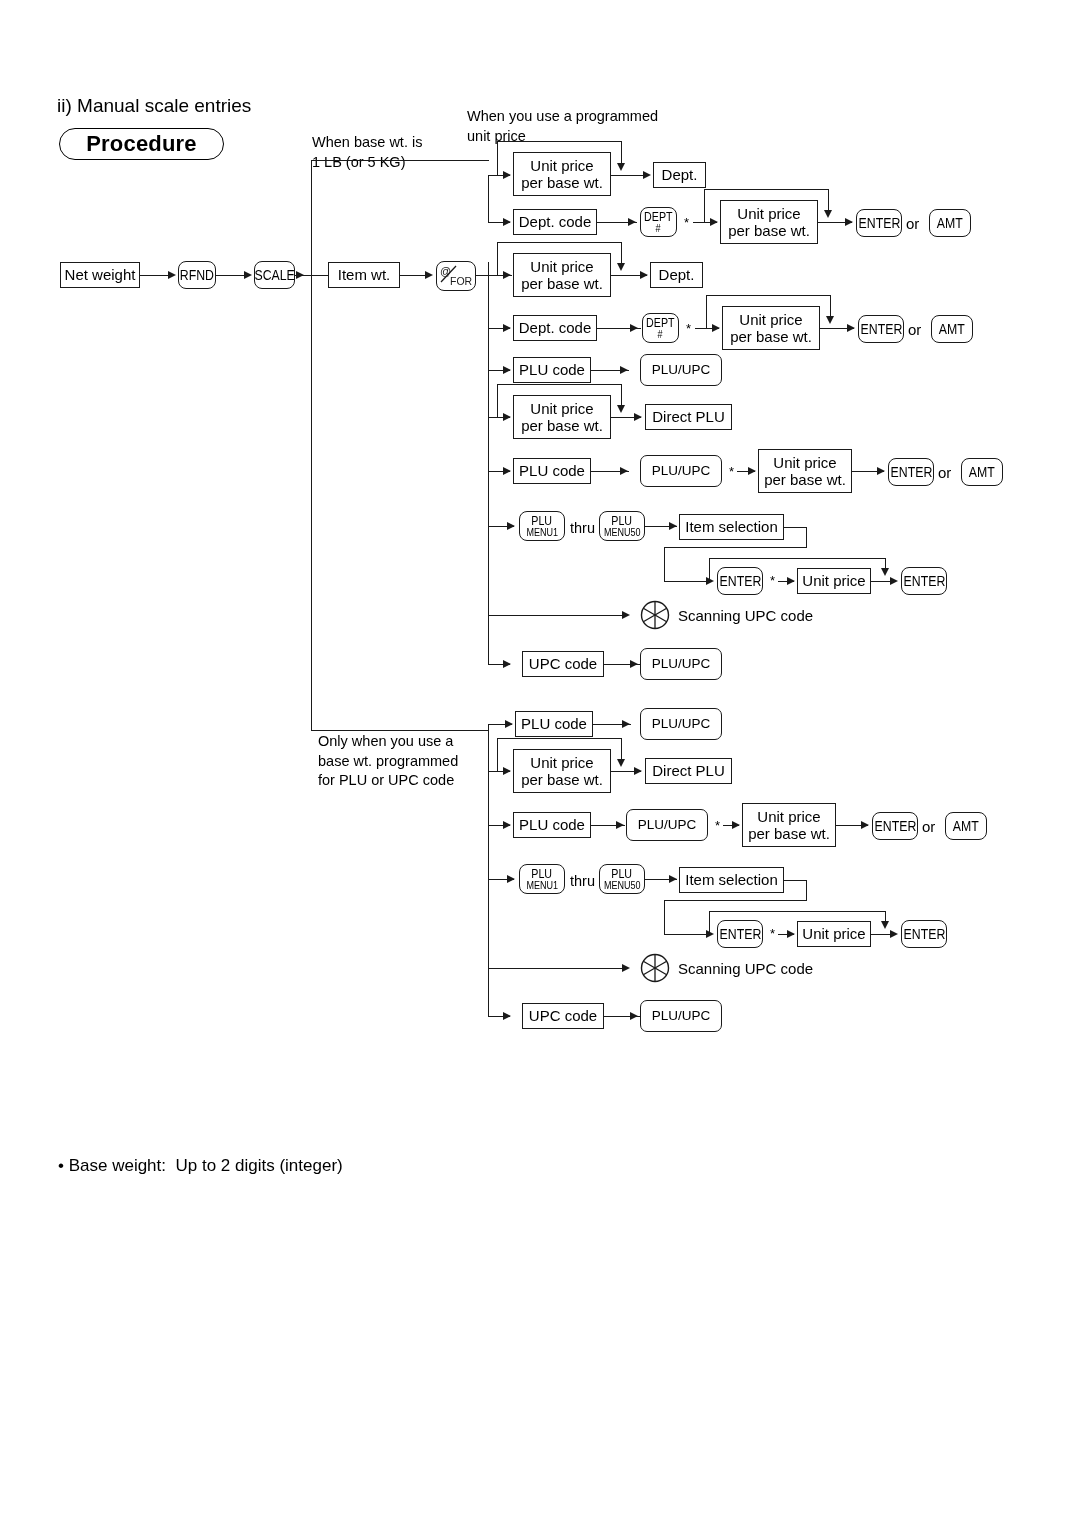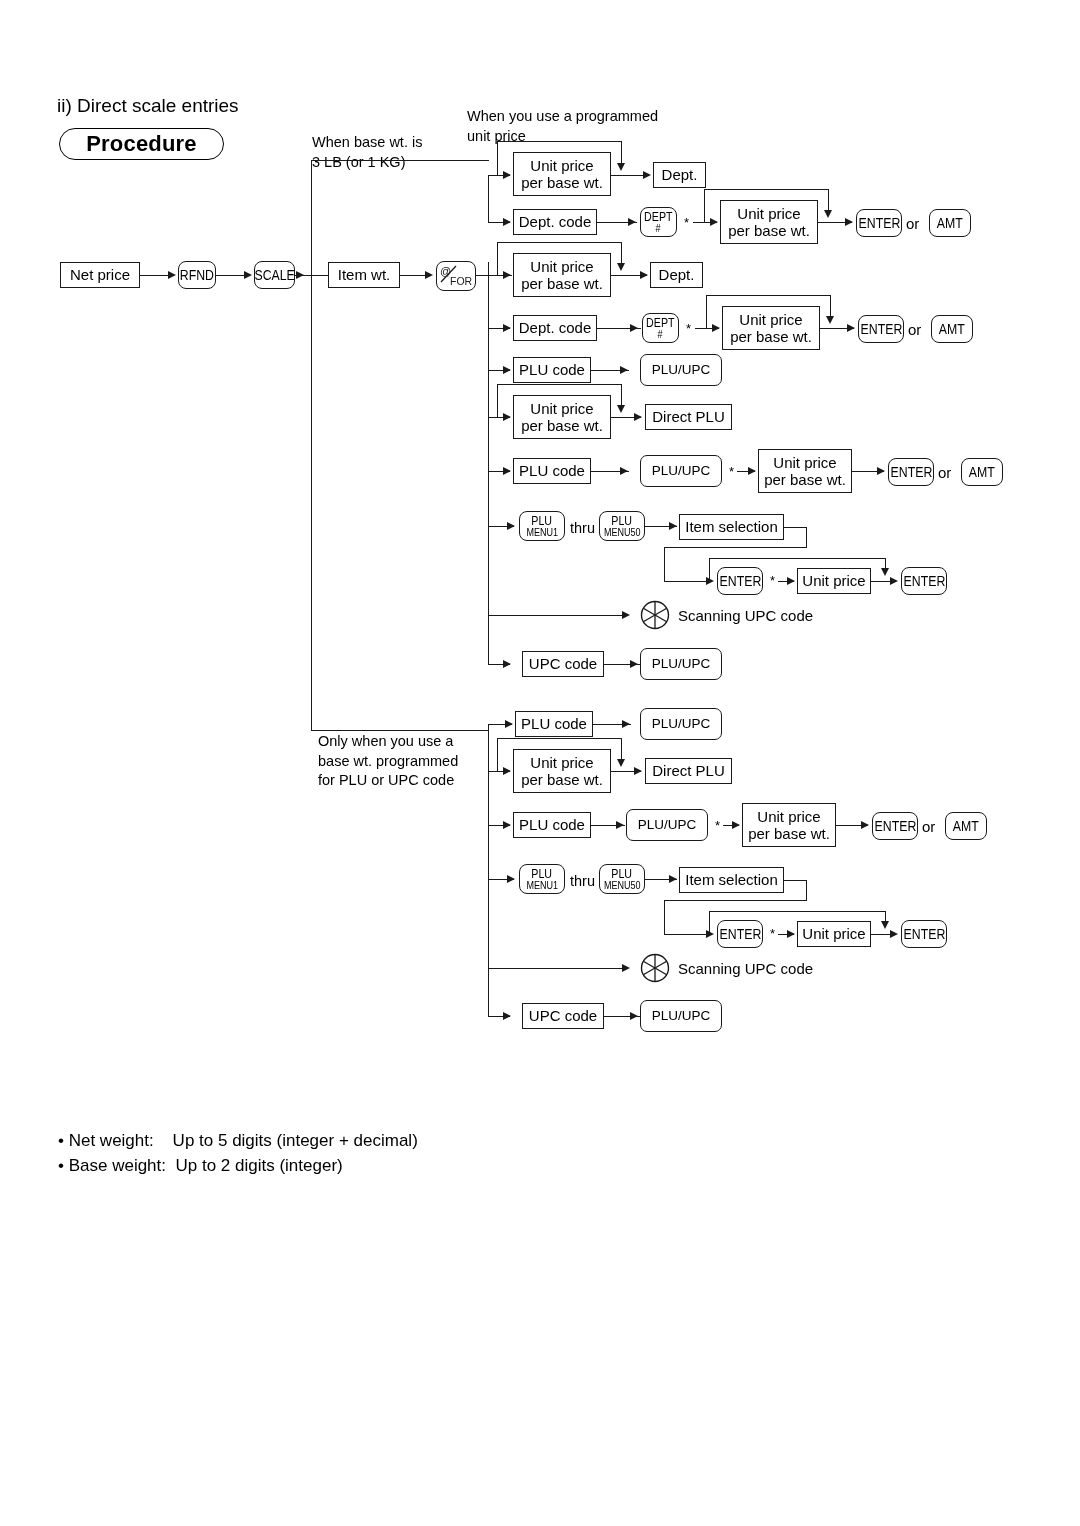--- a/index.html
+++ b/index.html
@@ -52,35 +52,35 @@
   .orlbl{position:absolute;font-size:15px;}
 
   
   .scan{position:absolute;width:30px;height:30px;}
 </style>
 </head>
 <body>
 
 <div id="page">
 
-  <div class="txt heading" style="left:57px;top:94px;">ii) Direct scale entries</div>
+  <div class="txt heading" style="left:57px;top:94px;">ii) Manual scale entries</div>
 
   <div class="pill" style="left:59px;top:128px;width:163px;height:30px;">
     <span>Procedure</span>
   </div>
 
   <div class="txt note" style="left:312px;top:133px;">When base wt. is
-3 LB (or 1 KG)</div>
+1 LB (or 5 KG)</div>
   <div class="txt note" style="left:318px;top:732px;">Only when you use a
 base wt. programmed
 for PLU or UPC code</div>
   <div class="txt note" style="left:467px;top:107px;">When you use a programmed
 unit price</div>
 
-  <div class="box" style="left:60px;top:262px;width:80px;height:26px;">Net price</div>
+  <div class="box" style="left:60px;top:262px;width:80px;height:26px;">Net weight</div>
   <div class="h" style="left:140px;top:275px;width:30px;"></div>
   <div class="ar ar-r" style="left:168px;top:270.5px;"></div>
 
   <div class="key" style="left:178px;top:261px;width:38px;height:28px;">
     <span class="k1">RFND</span>
   </div>
   <div class="h" style="left:216px;top:275px;width:30px;"></div>
   <div class="ar ar-r" style="left:244px;top:270.5px;"></div>
 
   <div class="key" style="left:254px;top:261px;width:41px;height:28px;">
@@ -405,17 +405,16 @@
   <div class="h" style="left:488px;top:1016px;width:22px;"></div>
   <div class="ar ar-r" style="left:503px;top:1011.5px;"></div>
   <div class="box" style="left:522px;top:1003px;width:82px;height:26px;">UPC code</div>
   <div class="h" style="left:604px;top:1016px;width:36px;"></div>
   <div class="ar ar-r" style="left:630px;top:1011.5px;"></div>
   <div class="key plain" style="left:640px;top:1000px;width:82px;height:32px;">
     <span>PLU/UPC</span>
   </div>
 
 
-  <div class="txt bullet" style="left:58px;top:1130px;">• Net weight:    Up to 5 digits (integer + decimal)</div>
   <div class="txt bullet" style="left:58px;top:1155px;">• Base weight:  Up to 2 digits (integer)</div>
 
 
 </div>
 
 </body></html>

